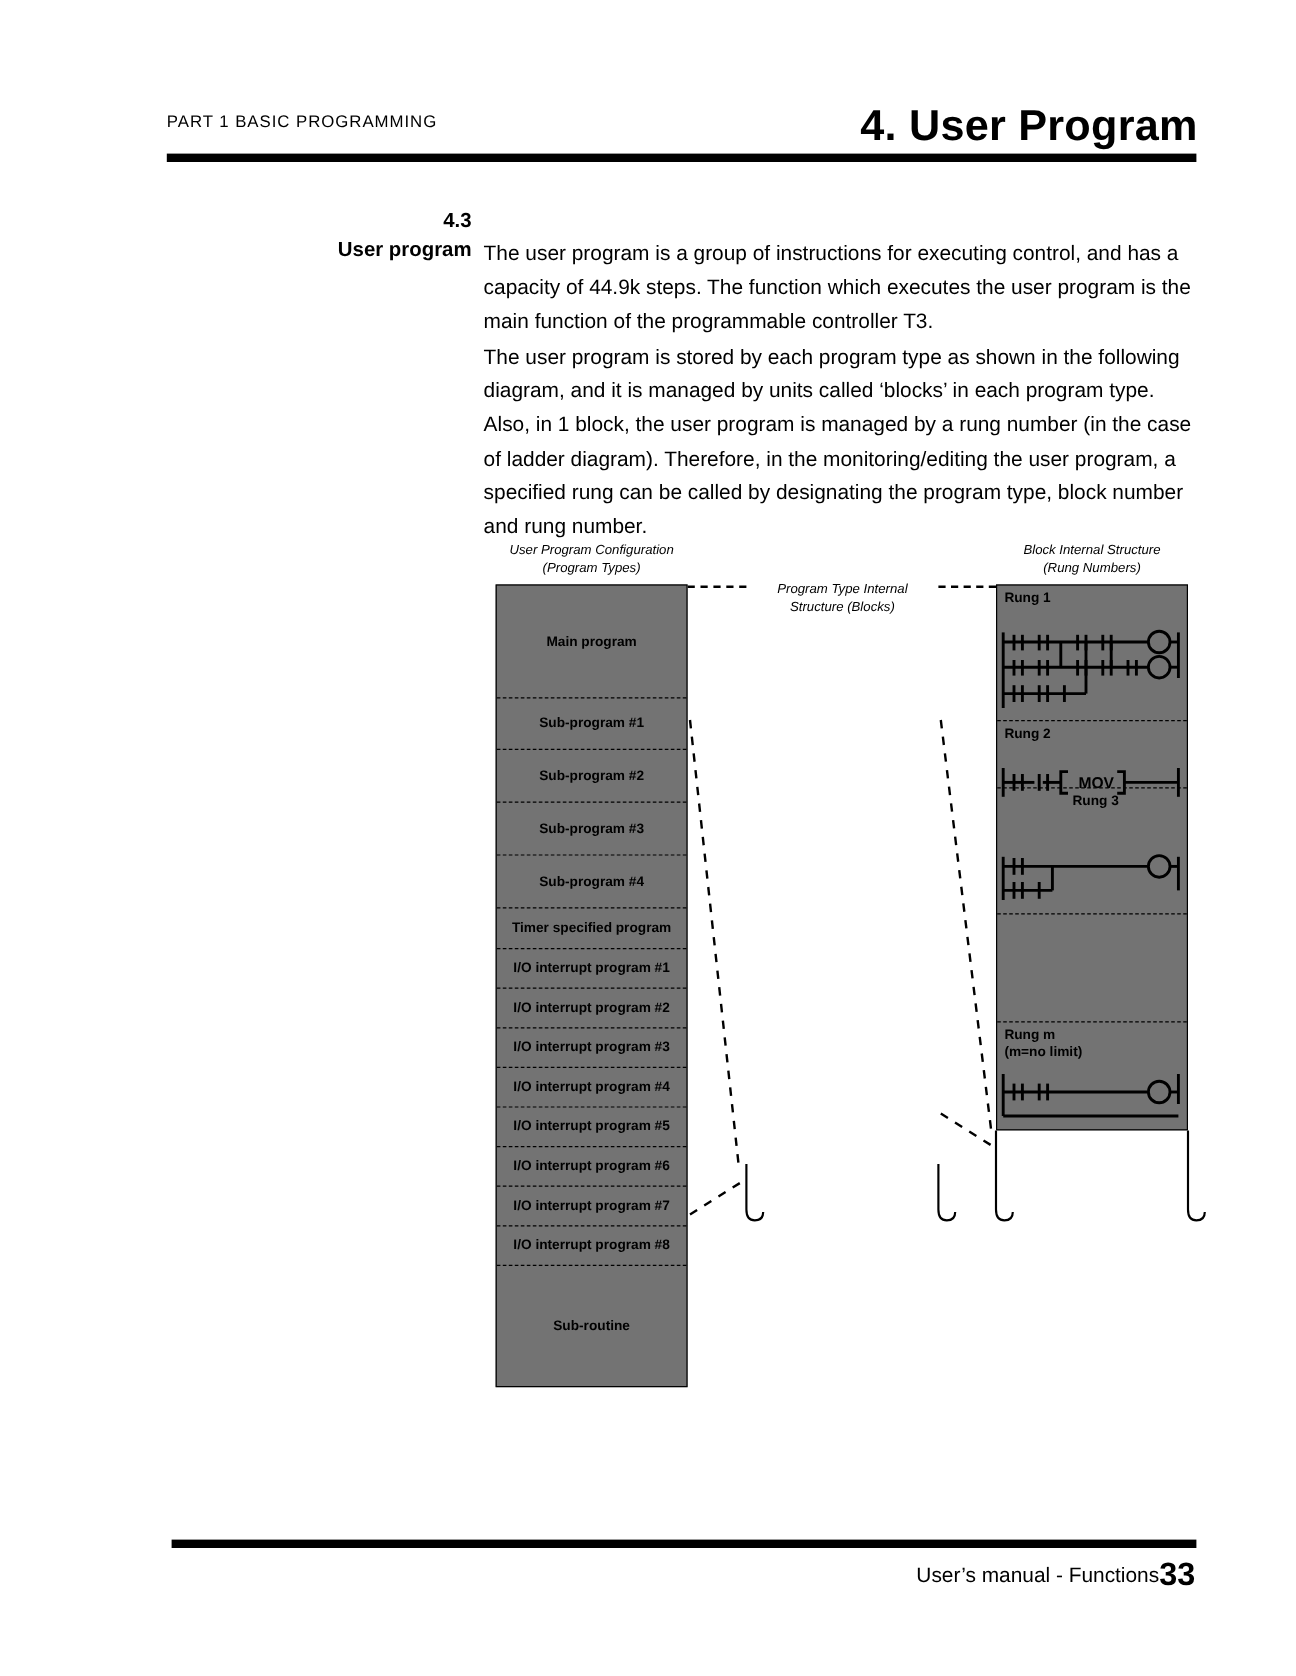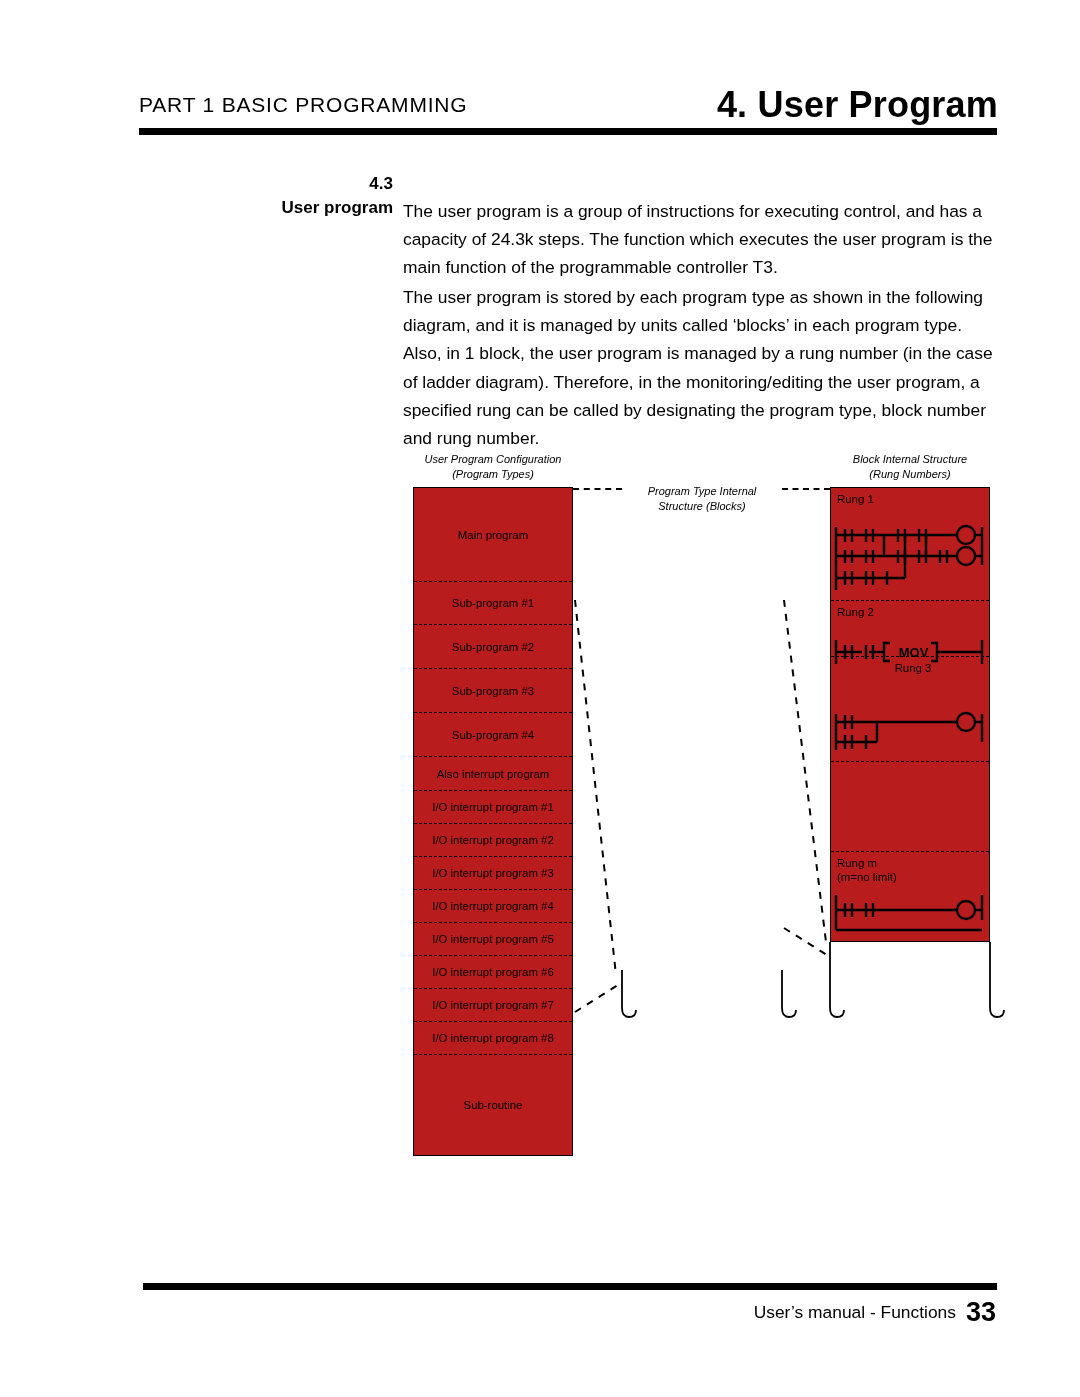--- a/index.html
+++ b/index.html
@@ -20,21 +20,21 @@
   #page-header {
     position: absolute;
     left: 0; top: 0;
     width: 1080px;
     height: 150px;
   }
   #header-left {
     position: absolute;
     left: 139px;
     top: 93px;
-    font-size: 21px;
+    font-size: 14px;
     letter-spacing: 0.8px;
     font-weight: 400;
     white-space: nowrap;
   }
   #header-right {
     position: absolute;
     right: 82px;
     top: 84px;
     font-size: 36px;
     font-weight: bold;
@@ -95,21 +95,22 @@
   }
   #head-left  { left: 403px; top: 452px; width: 180px; }
   #head-mid   { left: 612px; top: 452px; width: 180px; margin-top: 32px; }
   #head-right { left: 820px; top: 452px; width: 180px; }
 
   
   .col-frame {
     position: absolute;
     border: 1.6px solid #000000;
     box-sizing: border-box;
-    background: #b91c1c;
+    background: #737373;
+    font-weight: bold;
   }
   #frame-left  { left: 413px; top: 487px; width: 160px; height: 669px; }
   #frame-mid   { left: 622px; top: 487px; width: 160px; height: 483px; border-bottom-width: 1.6px; }
   #frame-right { left: 830px; top: 487px; width: 160px; height: 455px; }
 
   
   .seg {
     position: absolute;
     left: 0;
     width: 100%;
@@ -154,39 +155,39 @@
   #footer-text {
     position: absolute;
     right: 84px;
     top: 1297px;
     font-size: 17.4px;
     white-space: nowrap;
   }
   #footer-page {
     font-size: 27px;
     font-weight: bold;
-    margin-left: 10px;
+    margin-left: 0;
     vertical-align: -3px;
   }
 </style>
 </head>
 <body>
 
 <div id="page-header">
   <div id="header-left">PART 1  BASIC  PROGRAMMING</div>
   <div id="header-right">4. User Program</div>
   <div id="header-rule"></div>
 </div>
 
 <div id="section-heading">
   <span id="section-number">4.3</span>
   <span id="section-title">User program</span>
 </div>
 
-<div class="body-par" id="par-1">The user program is a group of instructions for executing control, and has a capacity of 24.3k steps.  The function which executes the user program is the main function of the programmable controller T3.</div>
+<div class="body-par" id="par-1">The user program is a group of instructions for executing control, and has a capacity of 44.9k steps.  The function which executes the user program is the main function of the programmable controller T3.</div>
 <div class="body-par" id="par-2">The user program is stored by each program type as shown in the following diagram, and it is managed by units called ‘blocks’ in each program type.  Also, in 1 block, the user program is managed by a rung number (in the case of ladder diagram).  Therefore, in the monitoring/editing the user program, a specified rung can be called by designating the program type, block number and rung number.</div>
 
 <div id="diagram">
 
   <div class="col-head" id="head-left">
     <div>User Program Configuration</div>
     <div>(Program Types)</div>
   </div>
   <div class="col-head" id="head-mid">
     <div>Program Type Internal</div>
@@ -225,21 +226,21 @@
       <div class="seg dashed-top" style="top: 136px; height: 44px;">
         <span>Sub-program #2</span>
       </div>
       <div class="seg dashed-top" style="top: 180px; height: 44px;">
         <span>Sub-program #3</span>
       </div>
       <div class="seg dashed-top" style="top: 224px; height: 44px;">
         <span>Sub-program #4</span>
       </div>
       <div class="seg dashed-top" style="top: 268px; height: 34px;">
-        <span>Also interrupt program</span>
+        <span>Timer specified program</span>
       </div>
       <div class="seg dashed-top" style="top: 302px; height: 33px;">
         <span>I/O interrupt program #1</span>
       </div>
       <div class="seg dashed-top" style="top: 335px; height: 33px;">
         <span>I/O interrupt program #2</span>
       </div>
       <div class="seg dashed-top" style="top: 368px; height: 33px;">
         <span>I/O interrupt program #3</span>
       </div>

